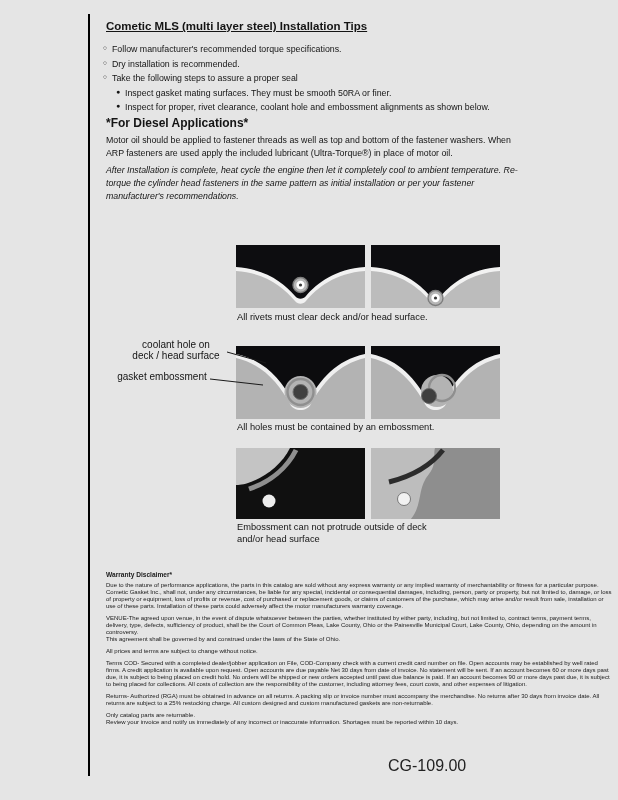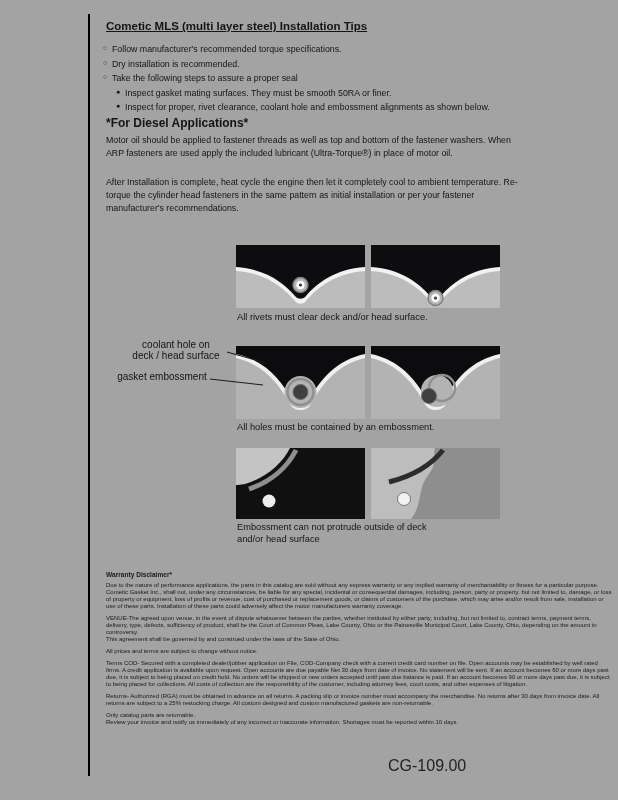--- a/index.html
+++ b/index.html
@@ -1,34 +1,34 @@
 <!DOCTYPE html>
 <html><head>
 <meta charset="utf-8">
 <style>
   * { margin:0; padding:0; box-sizing:border-box; }
   html,body { background:#ffffff; }
   .page {
-    position:relative; width:618px; height:800px; background:#a3a3a3;
+    position:relative; width:618px; height:800px; background:#e5e5e5;
     font-family:"Liberation Sans", sans-serif; color:#141414; overflow:hidden;
   }
   .rule-left { position:absolute; left:88px; top:14px; width:2px; height:762px; background:#000; }
 
   .title { position:absolute; left:106px; top:20px; font-size:11.5px; font-weight:bold; text-decoration:underline; }
 
   .tips { position:absolute; left:103px; top:41px; font-size:8.8px; line-height:13px; }
   .tip { white-space:nowrap; }
   .tip .mk { display:inline-block; width:9px; font-size:6.5px; vertical-align:1.5px; }
   .tip.l2 { margin-left:13px; }
   .tip.l2 .mk { font-size:7px; }
 
   .diesel-heading { position:absolute; left:106px; top:116px; font-size:12px; font-weight:bold; }
   .para { position:absolute; left:106px; width:414px; font-size:8.8px; line-height:13px; }
   .p1 { top:134px; }
-  .p2 { top:176px; }
+  .p2 { top:164px;font-style:italic; }
   .note { position:absolute; left:106px; top:208px; font-size:8.8px; }
 
   .hdr { position:absolute; width:129px; text-align:center; font-size:17px; color:#1c1c1c; letter-spacing:0.3px;margin-top:36px; }
   .cl { left:236px; } .cr { left:371px; }
   .r1h { top:226px; } .r2h { top:328px; } .r3h { top:430px; }
   .pnl { position:absolute; line-height:0; }
   .pnl svg { display:block; }
   .r1p { top:245px; } .r2p { top:346px; } .r3p { top:448px; }
 
   .caption { position:absolute; left:237px; font-size:9.3px; white-space:pre-line; line-height:11.5px; }

